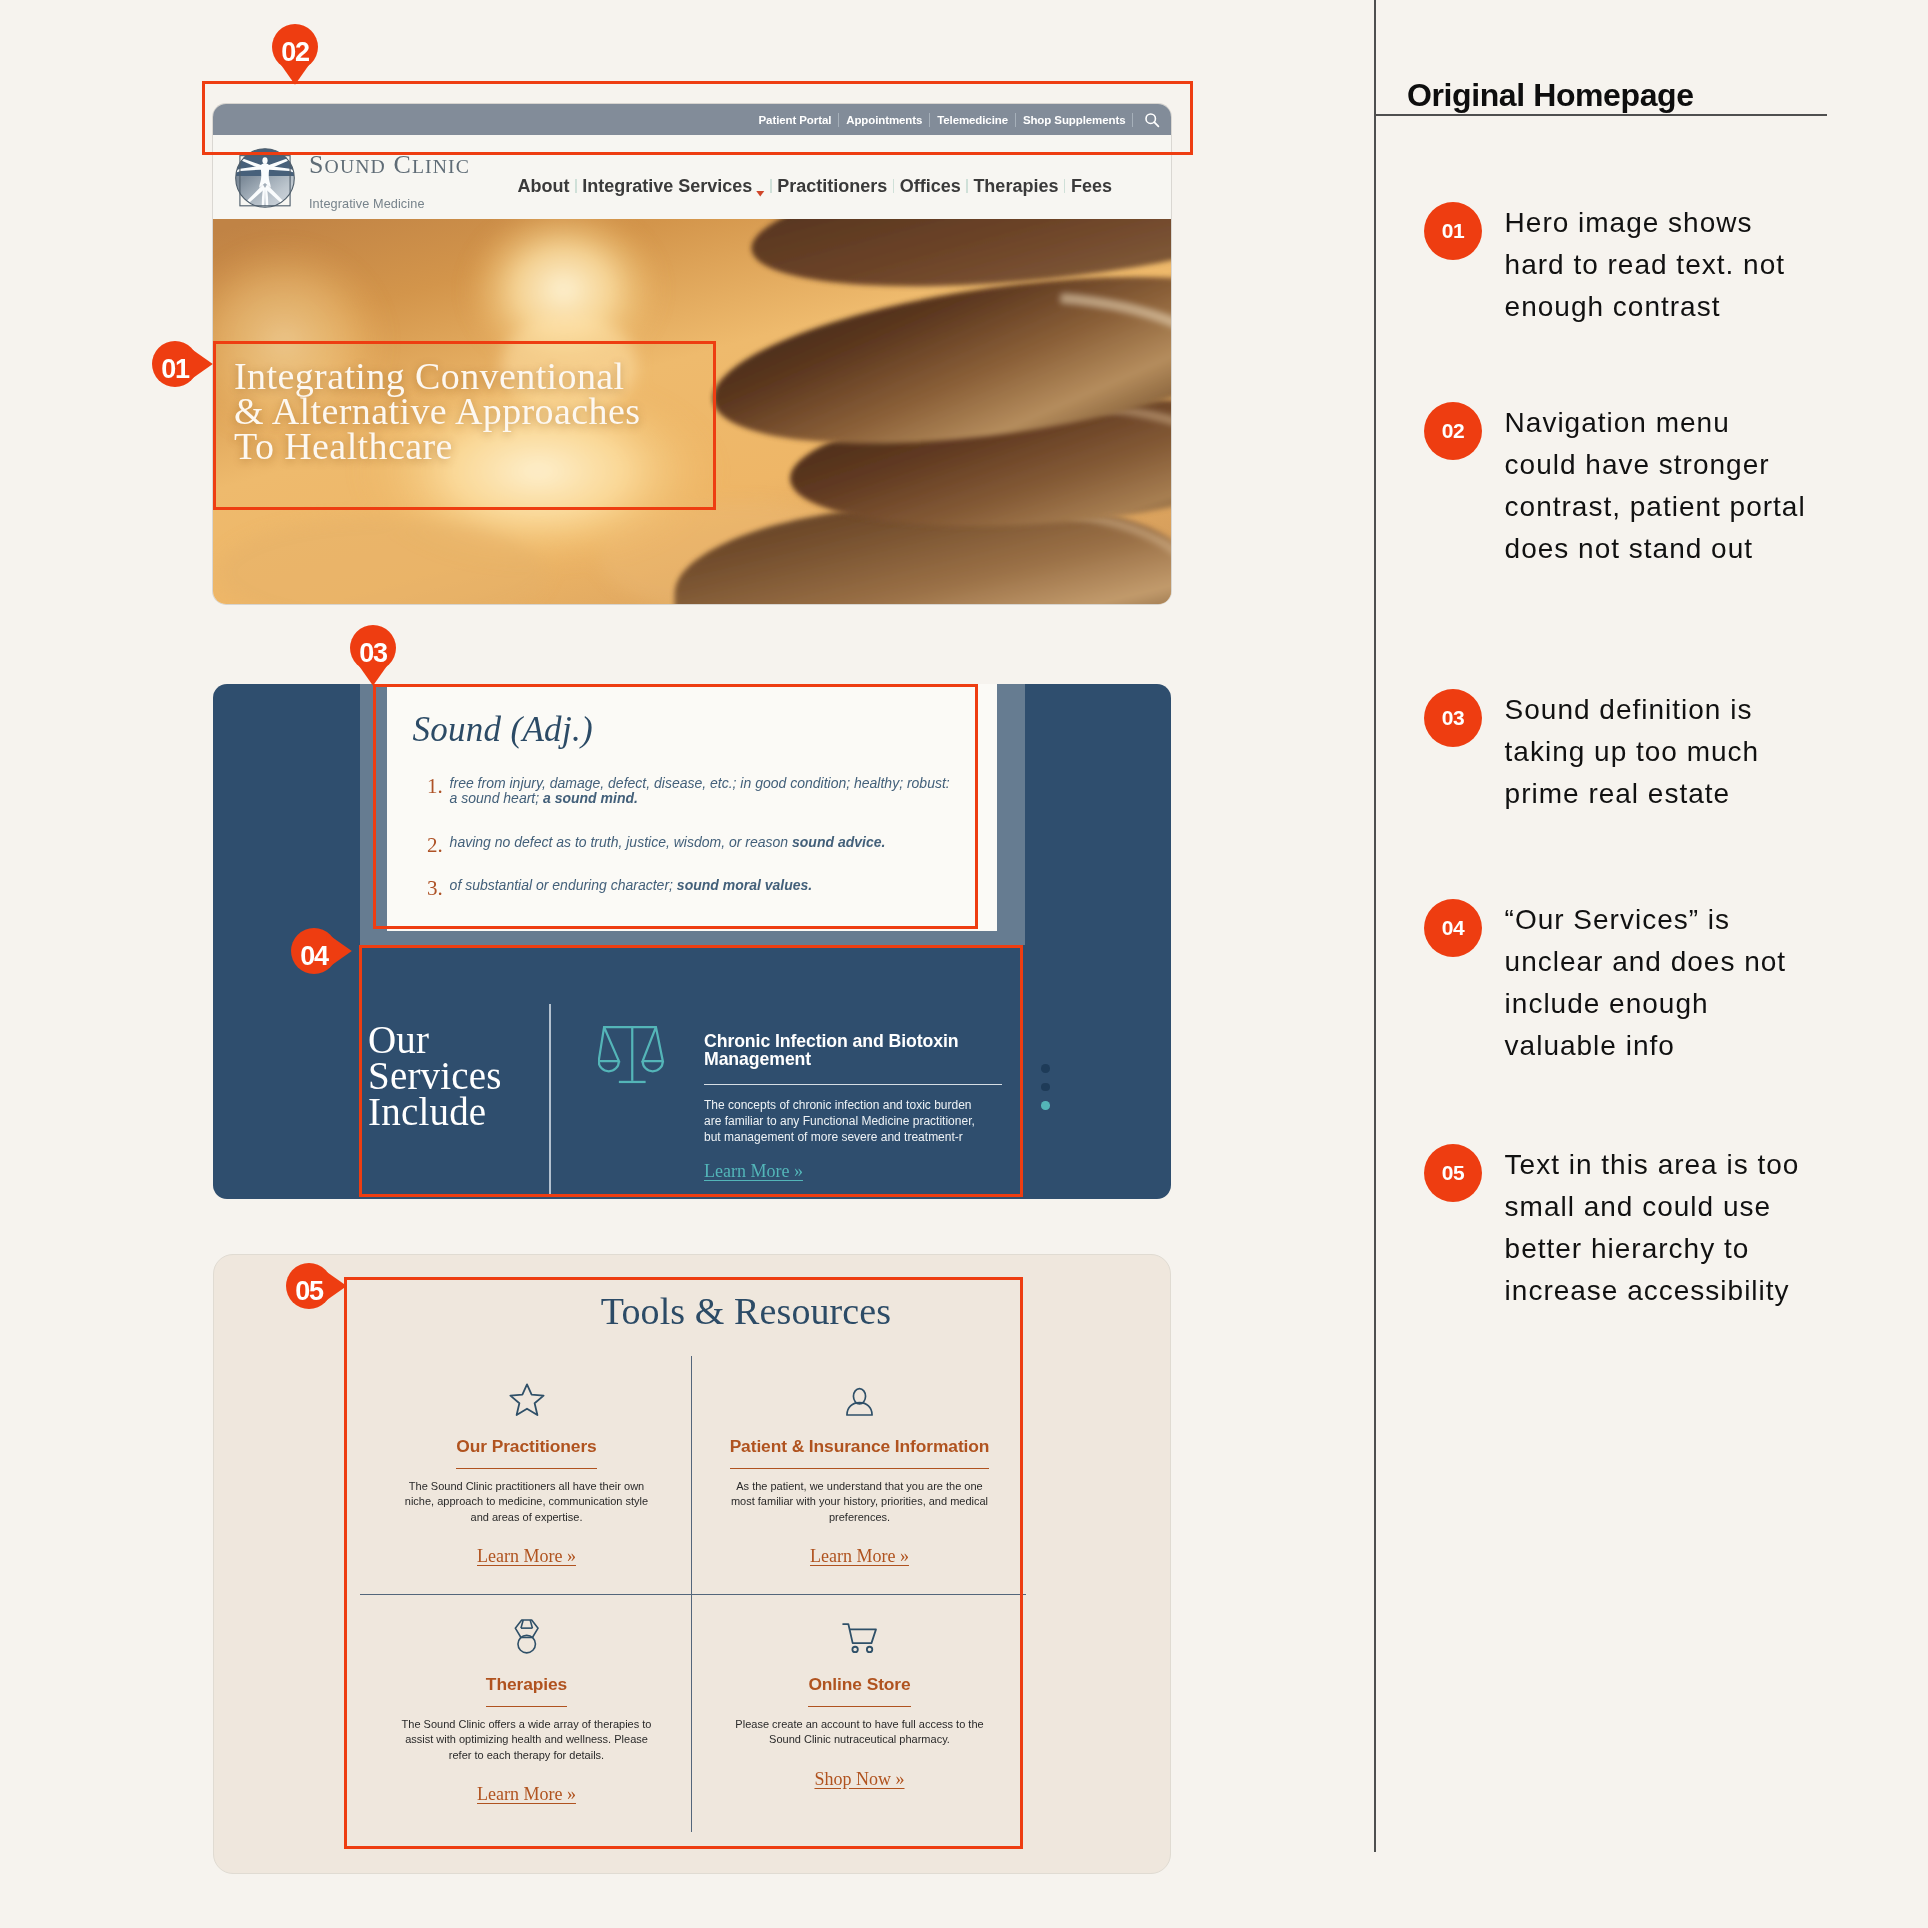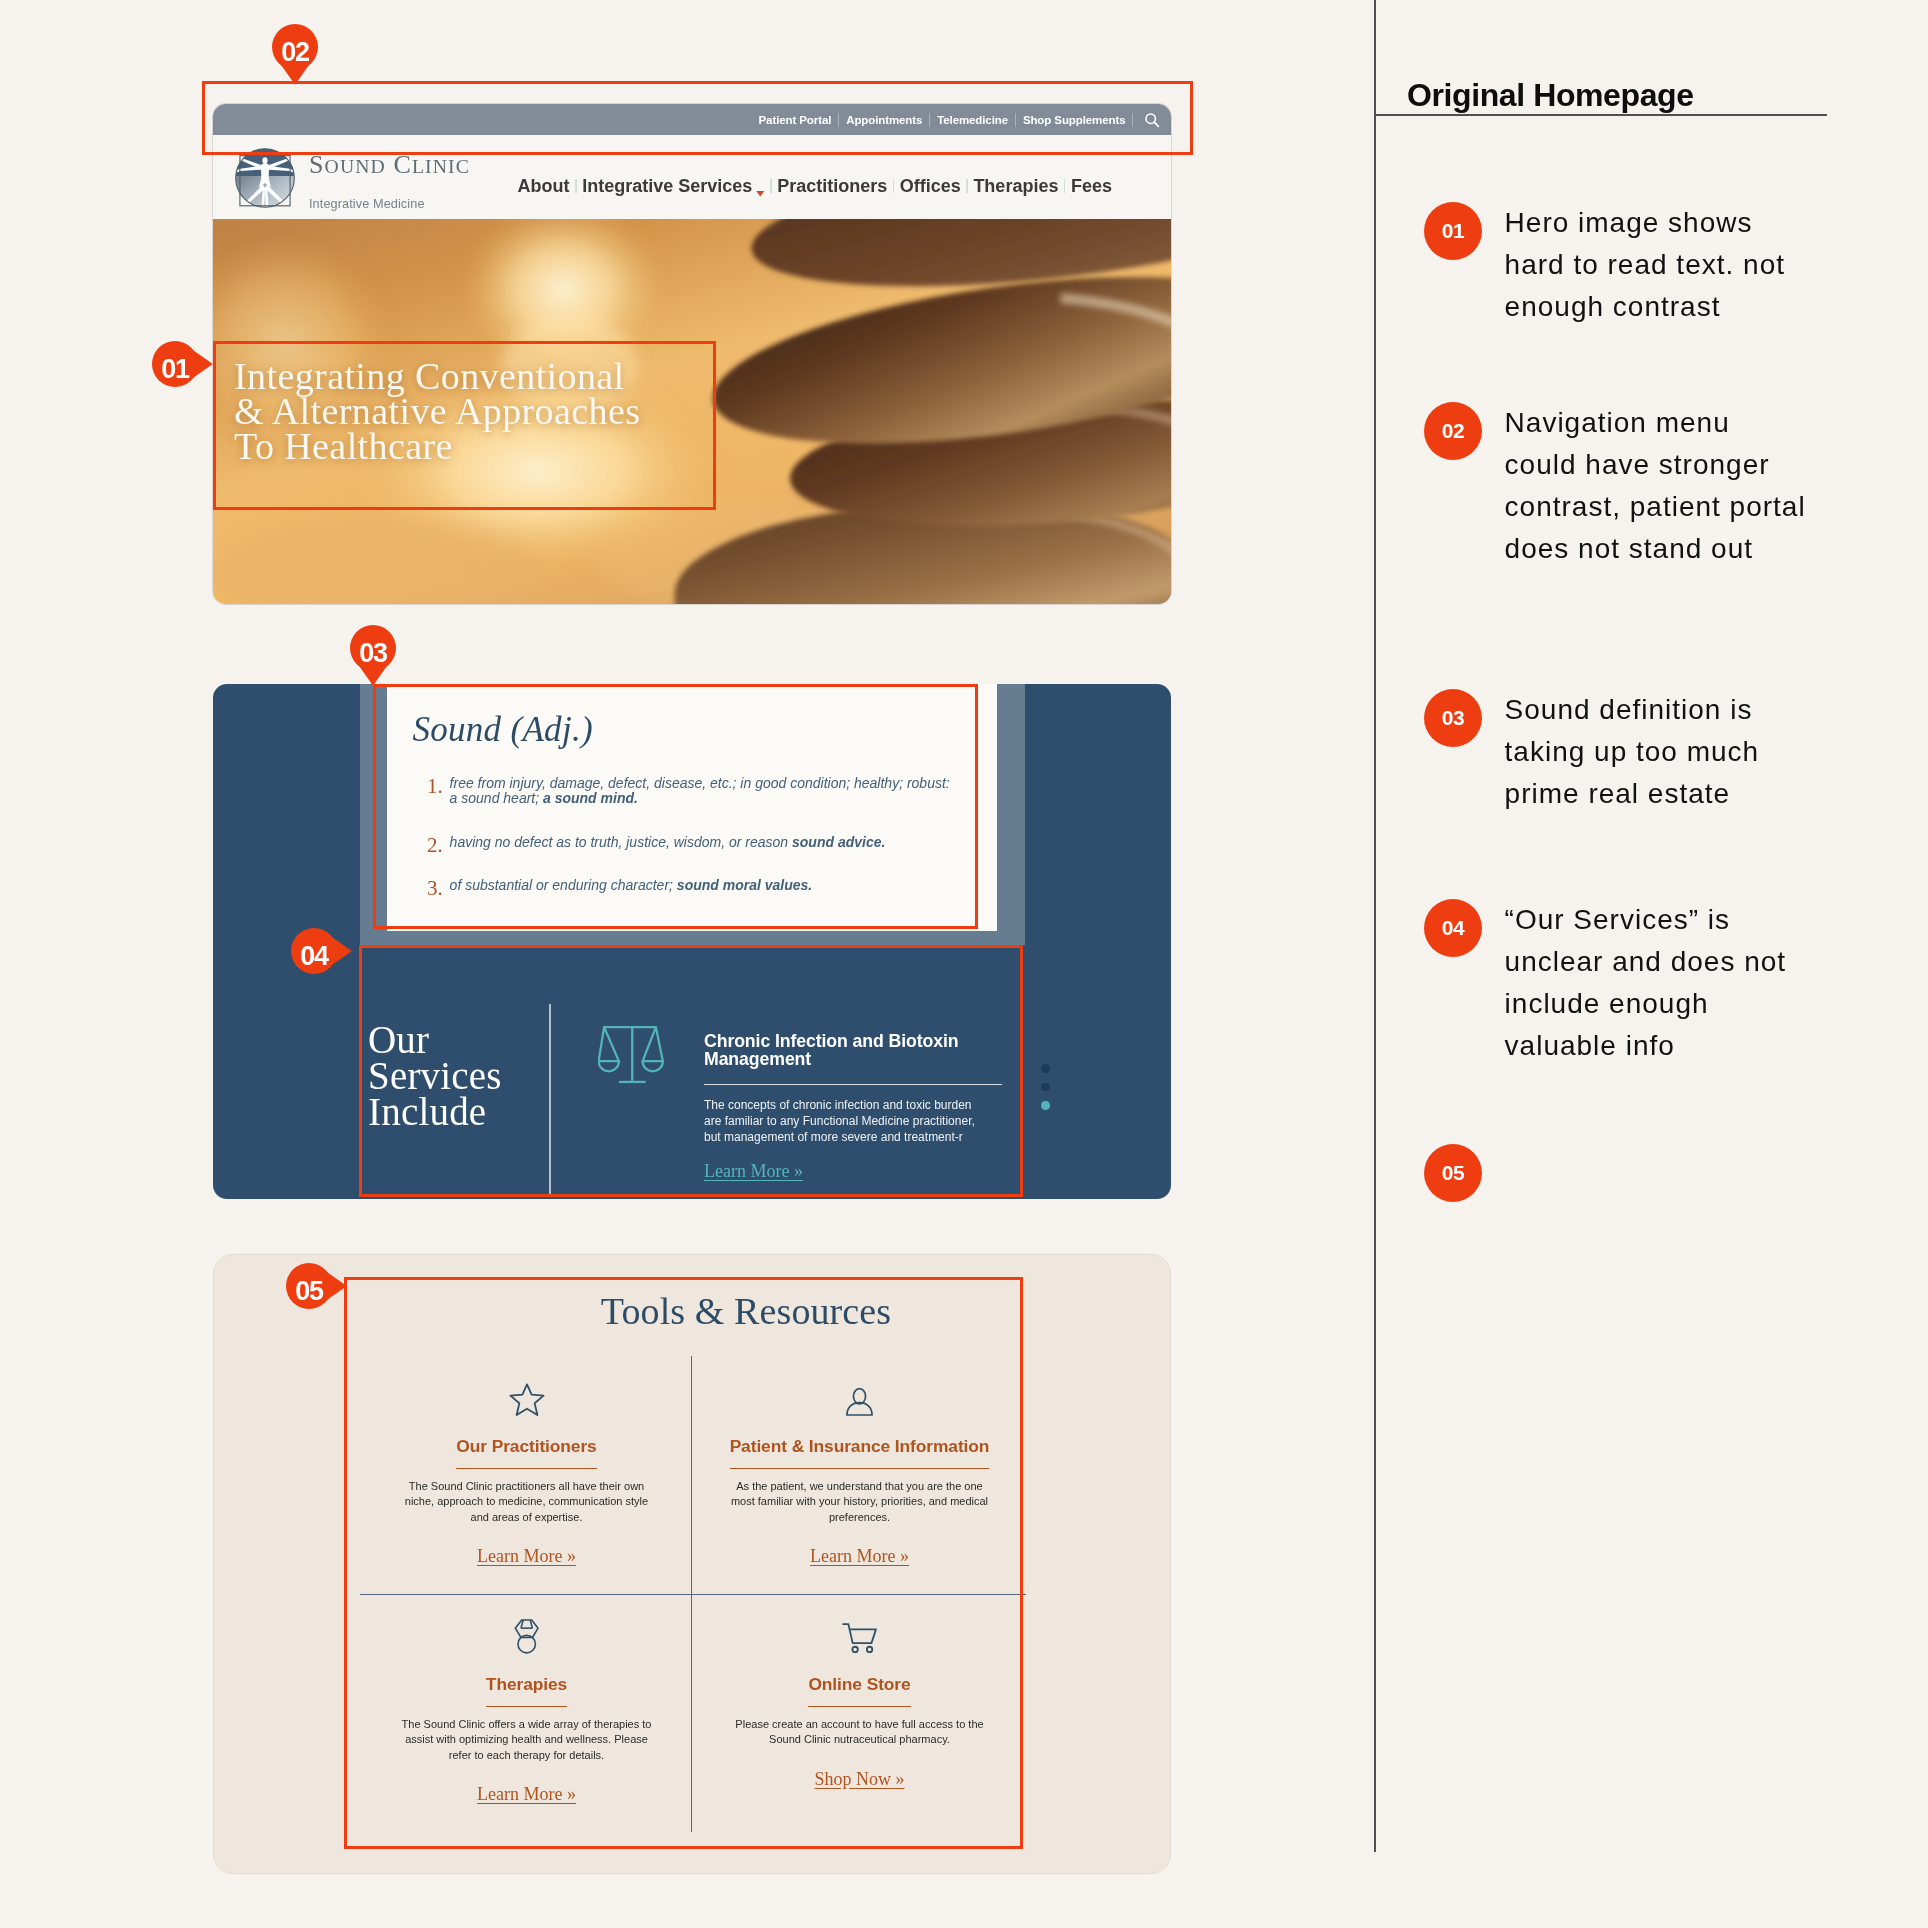--- a/index.html
+++ b/index.html
@@ -420,15 +420,16 @@
 <div class="pitem" style="top:689px;">
 <div class="pnum">03</div>
 <div class="ptext">Sound definition is taking up too much prime real estate</div>
 </div>
 <div class="pitem" style="top:899px;">
 <div class="pnum">04</div>
 <div class="ptext">“Our Services” is unclear and does not include enough valuable info</div>
 </div>
 <div class="pitem" style="top:1144px;">
 <div class="pnum">05</div>
+<div class="ptext">Text in this area is too small and could use better hierarchy to increase accessibility</div>
 </div>
 </div>
 
 
 </body></html>

